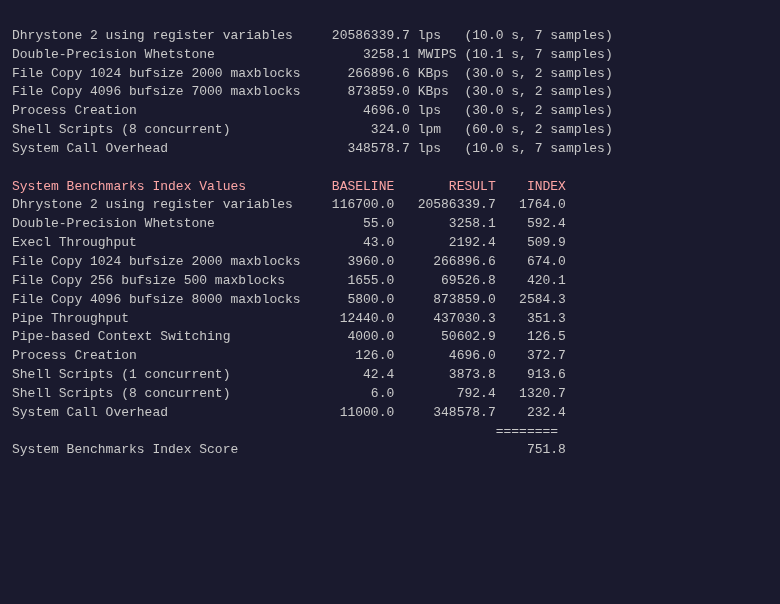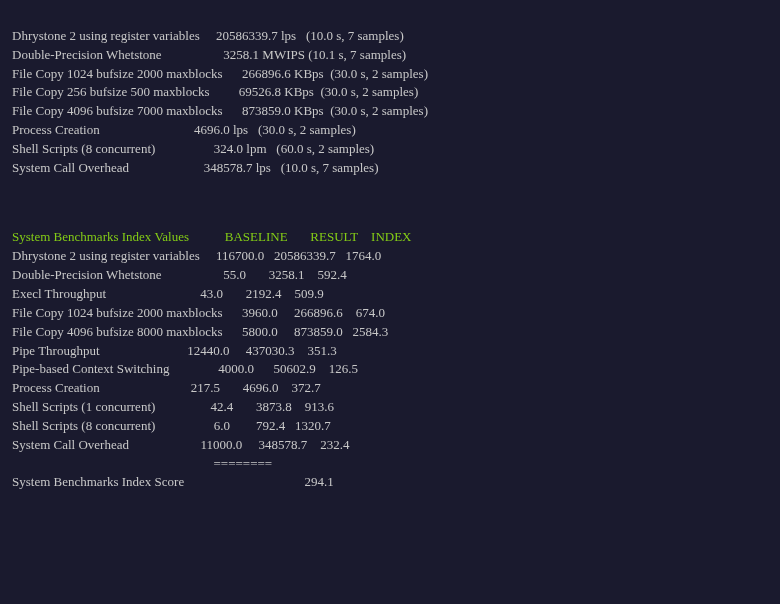--- a/index.html
+++ b/index.html
@@ -9,34 +9,33 @@
       font-size: 13px;
       color: #c8c8c8;
       width: 780px;
       min-height: 604px;
       padding: 8px 12px;
       line-height: 1.45;
     }
     .terminal {
       background-color: #1a1a2e;
       color: #c8c8c8;
-      font-family: Liberation Serif, serif;
     }
     .line {
       white-space: pre;
       display: block;
     }
     .separator {
       color: #888;
     }
     .header-line {
       color: #d0d0d0;
     }
 
-    .index-header { color: #84cc16; margin-top: 32px; }
+    .index-header { color: #fca5a5; }
 
     .watermark-container {
       position: relative;
       height: 0;
     }
     .watermark-overlay {
       position: absolute;
       top: -10px;
       left: 50%;
       transform: translateX(-50%);
@@ -54,45 +53,45 @@
 <div class="terminal">
   <span class="line separator"></span>
   <span class="line header-line"></span>
   <span class="line header-line"></span>
   <span class="line">&nbsp;</span>
 
   <div id="benchmark-list">
       <span class="line">Dhrystone 2 using register variables     20586339.7 lps   (10.0 s, 7 samples)</span>
       <span class="line">Double-Precision Whetstone                   3258.1 MWIPS (10.1 s, 7 samples)</span>
       <span class="line">File Copy 1024 bufsize 2000 maxblocks      266896.6 KBps  (30.0 s, 2 samples)</span>
-      <span class="line">File Copy 256 bufsize 500 maxblocks         69526.8 KBps  (30.0 s, 2 samples)</span>
       <span class="line">File Copy 4096 bufsize 7000 maxblocks      873859.0 KBps  (30.0 s, 2 samples)</span>
       <span class="line">Process Creation                             4696.0 lps   (30.0 s, 2 samples)</span>
       <span class="line">Shell Scripts (8 concurrent)                  324.0 lpm   (60.0 s, 2 samples)</span>
       <span class="line">System Call Overhead                       348578.7 lps   (10.0 s, 7 samples)</span>
     </div>
 
   <span class="line">&nbsp;</span>
 
   <div class="watermark-container">
     <div class="watermark-overlay"></div>
   </div>
 
   <div id="index-section">
       <span class="line index-header">System Benchmarks Index Values           BASELINE       RESULT    INDEX</span>
       <span class="line">Dhrystone 2 using register variables     116700.0   20586339.7   1764.0</span>
       <span class="line">Double-Precision Whetstone                   55.0       3258.1    592.4</span>
       <span class="line">Execl Throughput                             43.0       2192.4    509.9</span>
       <span class="line">File Copy 1024 bufsize 2000 maxblocks      3960.0     266896.6    674.0</span>
+      <span class="line">File Copy 256 bufsize 500 maxblocks        1655.0      69526.8    420.1</span>
       <span class="line">File Copy 4096 bufsize 8000 maxblocks      5800.0     873859.0   2584.3</span>
       <span class="line">Pipe Throughput                           12440.0     437030.3    351.3</span>
       <span class="line">Pipe-based Context Switching               4000.0      50602.9    126.5</span>
-      <span class="line">Process Creation                            217.5       4696.0    372.7</span>
+      <span class="line">Process Creation                            126.0       4696.0    372.7</span>
       <span class="line">Shell Scripts (1 concurrent)                 42.4       3873.8    913.6</span>
       <span class="line">Shell Scripts (8 concurrent)                  6.0        792.4   1320.7</span>
       <span class="line">System Call Overhead                      11000.0     348578.7    232.4</span>
     </div>
 
   <span class="line" id="equals-line">                                                              ========</span>
   <div id="score-row">
-      <span class="line">System Benchmarks Index Score                                     294.1</span>
+      <span class="line">System Benchmarks Index Score                                     751.8</span>
     </div>
 </div>
 
 </body></html>

